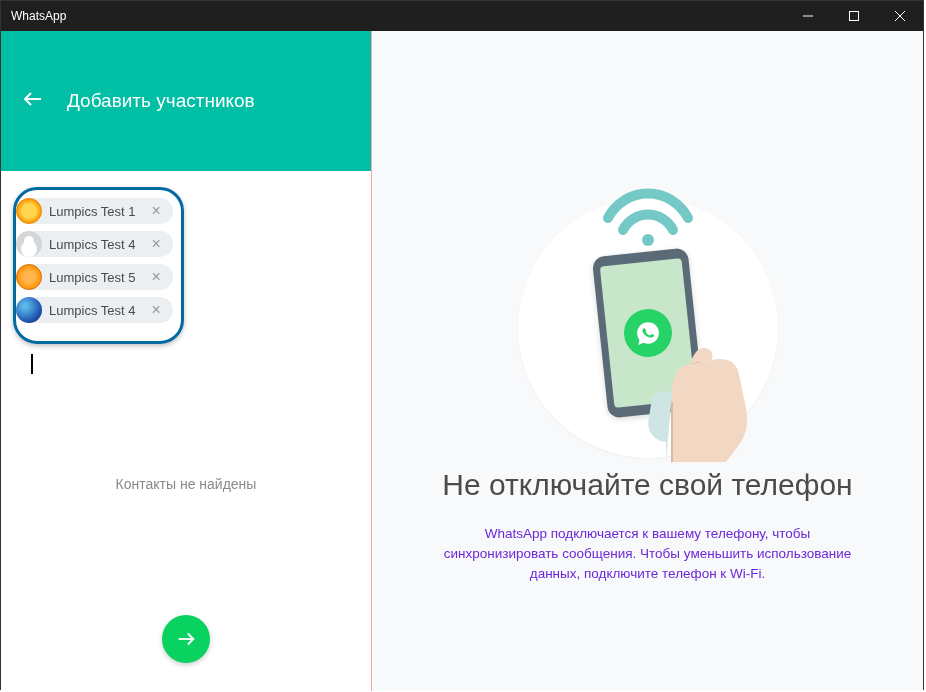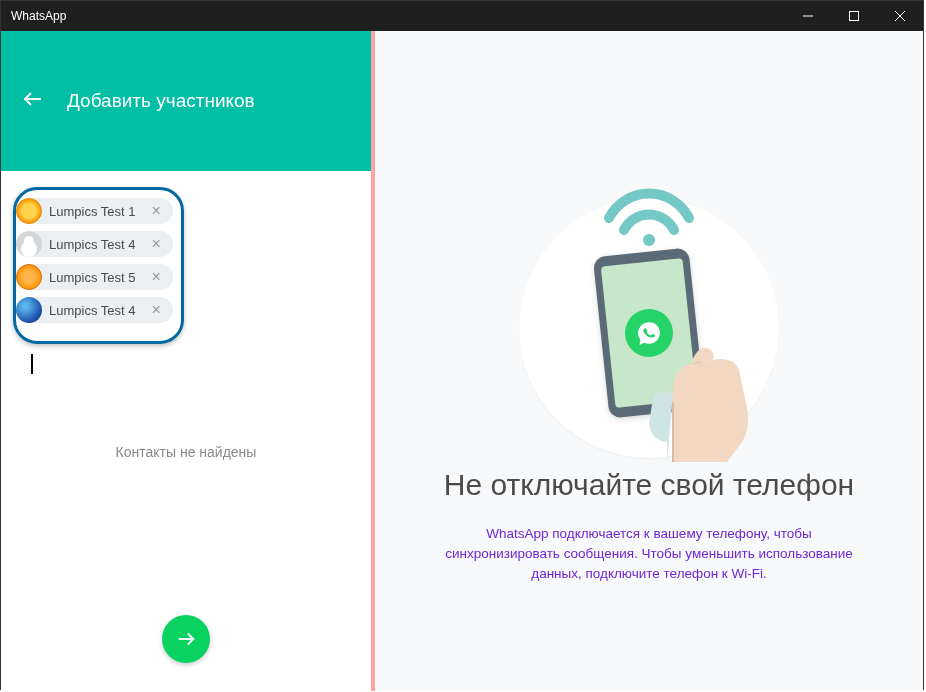--- a/index.html
+++ b/index.html
@@ -29,25 +29,25 @@
 .chip-close { color: #999; font-size: 16px; line-height: 1; padding: 0 4px; }
 
 .av-yellow { background: radial-gradient(circle, #ffd54f 40%, #ff9800 70%); border: 1px solid #e68900; }
 .av-grey { background: #d4d6d8; position: relative; }
 .av-grey::after { content:""; position:absolute; width: 10px; height:10px; background:#fff; border-radius:50%; top:5px; left:8px; box-shadow: 0 8px 0 3px #fff; }
 .av-orange { background: radial-gradient(circle, #ffb74d 30%, #ff8f00 75%); border: 1px solid #d47100; }
 .av-blue { background: radial-gradient(circle at 35% 35%, #5ab7ea 10%, #1a4aa8 70%, #0d2354 95%); }
 
 .search-cursor { margin: 10px 0 0 18px; height: 20px; border-left: 2px solid #000; width: 2px; animation: none; }
 
-.no-contacts { text-align: center; color: #8a8a8a; font-size: 14px; margin-top: 60px; }
+.no-contacts { text-align: center; color: #8a8a8a; font-size: 14px; margin-top: 92px; }
 
 .fab { position: absolute; bottom: 28px; left: 50%; transform: translateX(-50%); width: 48px; height: 48px; border-radius: 50%; background: #09d261; display: flex; align-items: center; justify-content: center; box-shadow: 0 2px 5px rgba(0,0,0,0.2); }
 
-.right-panel { flex: 1; background: #f8f9fa; display: flex; flex-direction: column; align-items: center; justify-content: center; border-left: 4px solid #fca5a5; padding-top: 40px; }
+.right-panel { flex: 1; background: #f8f9fa; display: flex; flex-direction: column; align-items: center; justify-content: center; border-left: 1px solid #fca5a5; padding-top: 40px; }
 .illustration { width: 300px; height: 260px; position: relative; margin-bottom: 30px; }
 .circle-bg { width: 260px; height: 260px; background: #fff; border-radius: 50%; position: absolute; left: 50%; top: 20px; transform: translateX(-50%); box-shadow: 0 1px 2px rgba(0,0,0,0.05); }
 .wifi-wrap { position: absolute; top: 0; left: 50%; transform: translateX(-50%); }
 .phone { position: absolute; width: 96px; height: 162px; background: #5a6b77; border-radius: 12px; left: 50%; top: 74px; transform: translateX(-50%) rotate(-6deg); box-shadow: 0 2px 6px rgba(0,0,0,0.15); }
 .phone-screen { position: absolute; inset: 10px 7px 10px 7px; background: #c8e6c9; border-radius: 4px; display: flex; align-items: center; justify-content: center; }
 .wa-logo { width: 48px; height: 48px; border-radius: 50%; background: #25d366; display:flex; align-items:center; justify-content:center; }
 .hand { position: absolute; width: 130px; height: 150px; right: 26px; bottom: -24px; }
 
 .right-title { font-size: 30px; font-weight: 300; color: #4b4b4b; margin-bottom: 22px; text-align: center; }
 .right-desc { font-size: 13.5px; color: #6d28d9; text-align: center; line-height: 1.5; max-width: 420px; }

